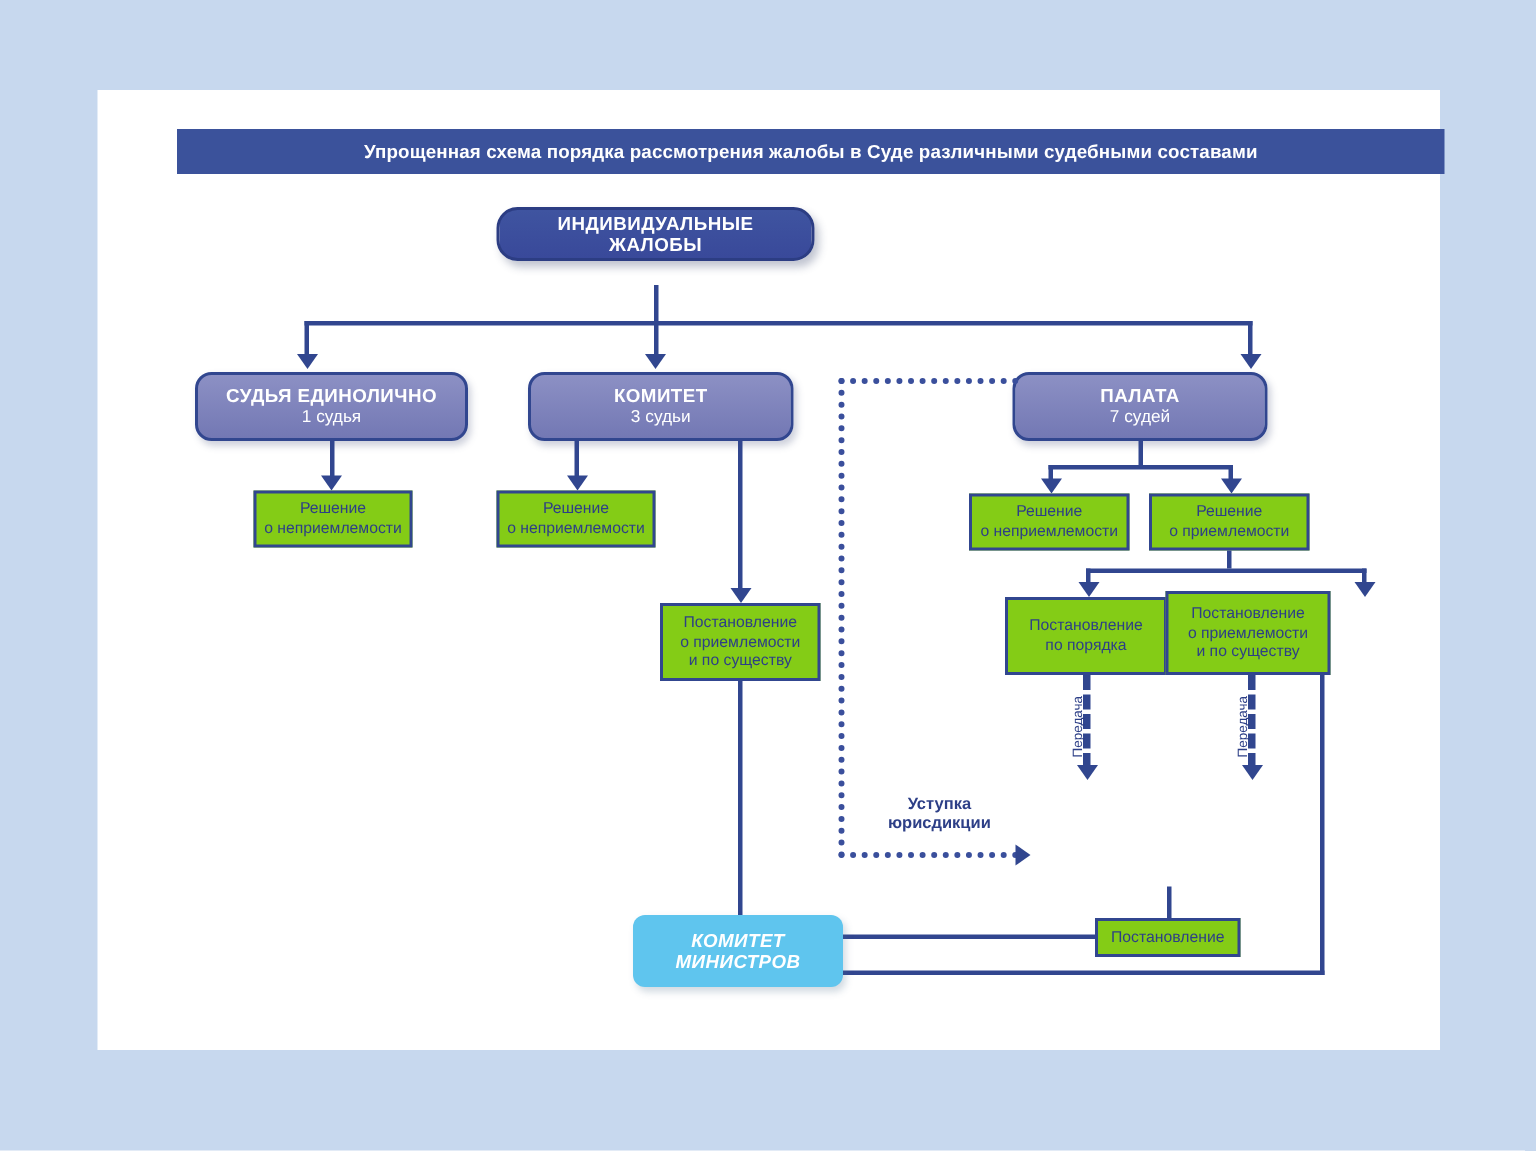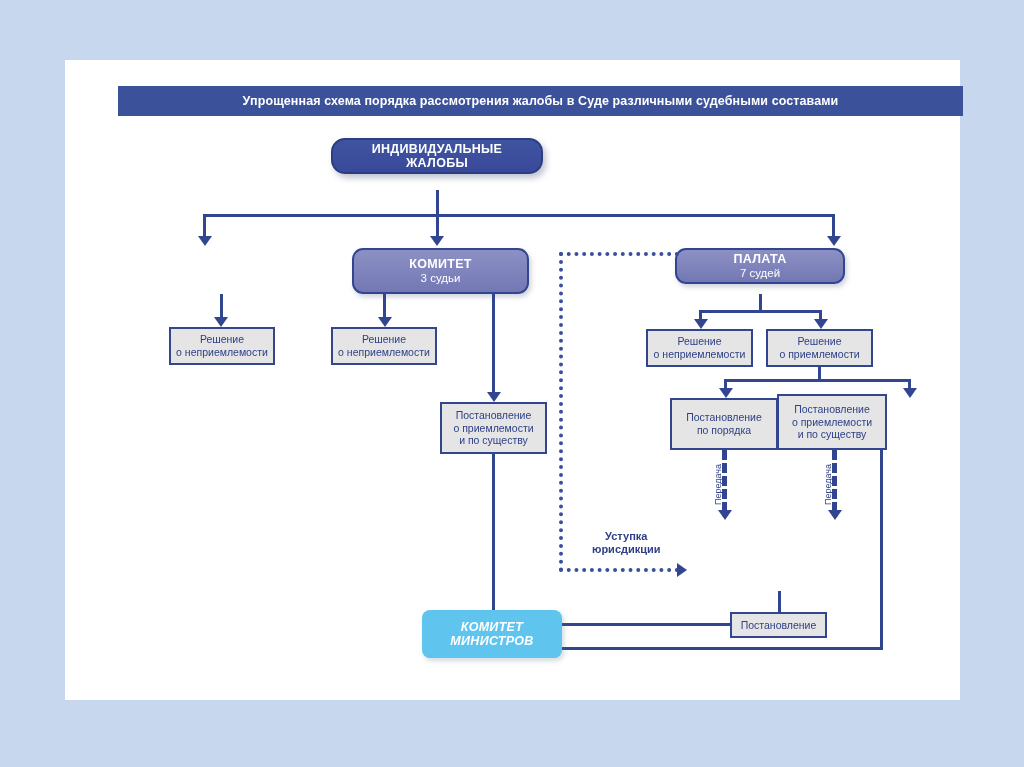--- a/index.html
+++ b/index.html
@@ -49,21 +49,21 @@
   }
   .node.cyan{
     background:#5fc5ee;border:none;border-radius:8px;
     box-shadow:2px 3px 5px rgba(80,110,140,.25);
   }
   .node.cyan .n1{font-style:italic;font-weight:bold;font-size:12.5px;color:#ffffff;}
 
   
   .box{
     position:absolute;box-sizing:border-box;
-    background:#e5e5e5;border:2px solid #31468f;
+    background:#84cc16;border:2px solid #31468f;
     display:flex;flex-direction:column;align-items:center;justify-content:center;
     color:#2d3f87;font-size:10.5px;line-height:1.22;text-align:center;
     padding:2px 3px;
   }
 
   
   .ln{position:absolute;background:#31468f;}
   .vl{width:3px;}
   .hl{height:3px;}
 
@@ -109,27 +109,31 @@
 
       <div class="ln hl" style="left:138px;top:154px;width:632px;"></div>
 
       <div class="ln vl" style="left:138px;top:154px;height:22px;"></div>
       <div class="arw down" style="left:132.5px;top:176px;"></div>
       <div class="ln vl" style="left:370.5px;top:154px;height:22px;"></div>
       <div class="arw down" style="left:365px;top:176px;"></div>
       <div class="ln vl" style="left:767px;top:154px;height:22px;"></div>
       <div class="arw down" style="left:761.5px;top:176px;"></div>
 
+      <div class="node mid" style="left:65px;top:188px;width:182px;height:46px;">
+        <span class="n1">СУДЬЯ ЕДИНОЛИЧНО</span>
+        <span class="n2">1 судья</span>
+      </div>
 
       <div class="node mid" style="left:287px;top:188px;width:177px;height:46px;">
         <span class="n1">КОМИТЕТ</span>
         <span class="n2">3 судьи</span>
       </div>
 
-      <div class="node mid" style="left:610px;top:188px;width:170px;height:36px;text-align:right;">
+      <div class="node mid" style="left:610px;top:188px;width:170px;height:46px;text-align:right;">
         <span class="n1">ПАЛАТА</span>
         <span class="n2">7 судей</span>
       </div>
 
       <div class="ln vl" style="left:154.5px;top:234px;height:27px;"></div>
       <div class="arw down" style="left:149px;top:257px;"></div>
       <div class="box" style="left:104px;top:267px;width:106px;height:38px;">
         <span>Решение</span>
         <span>о неприемлемости</span>
       </div>

